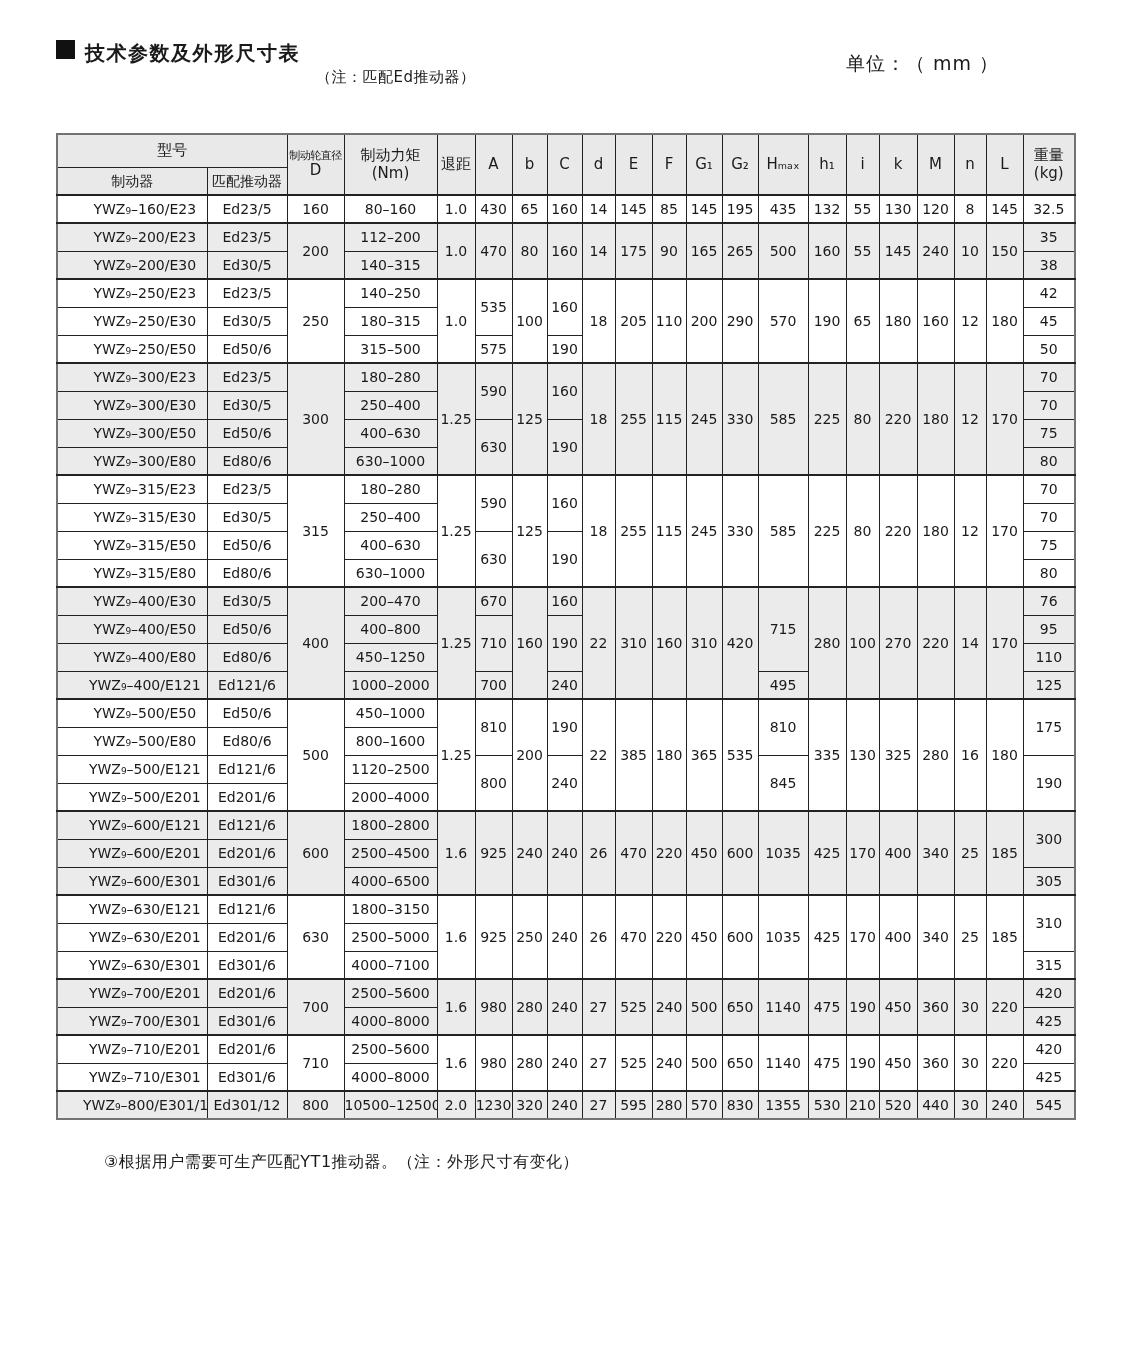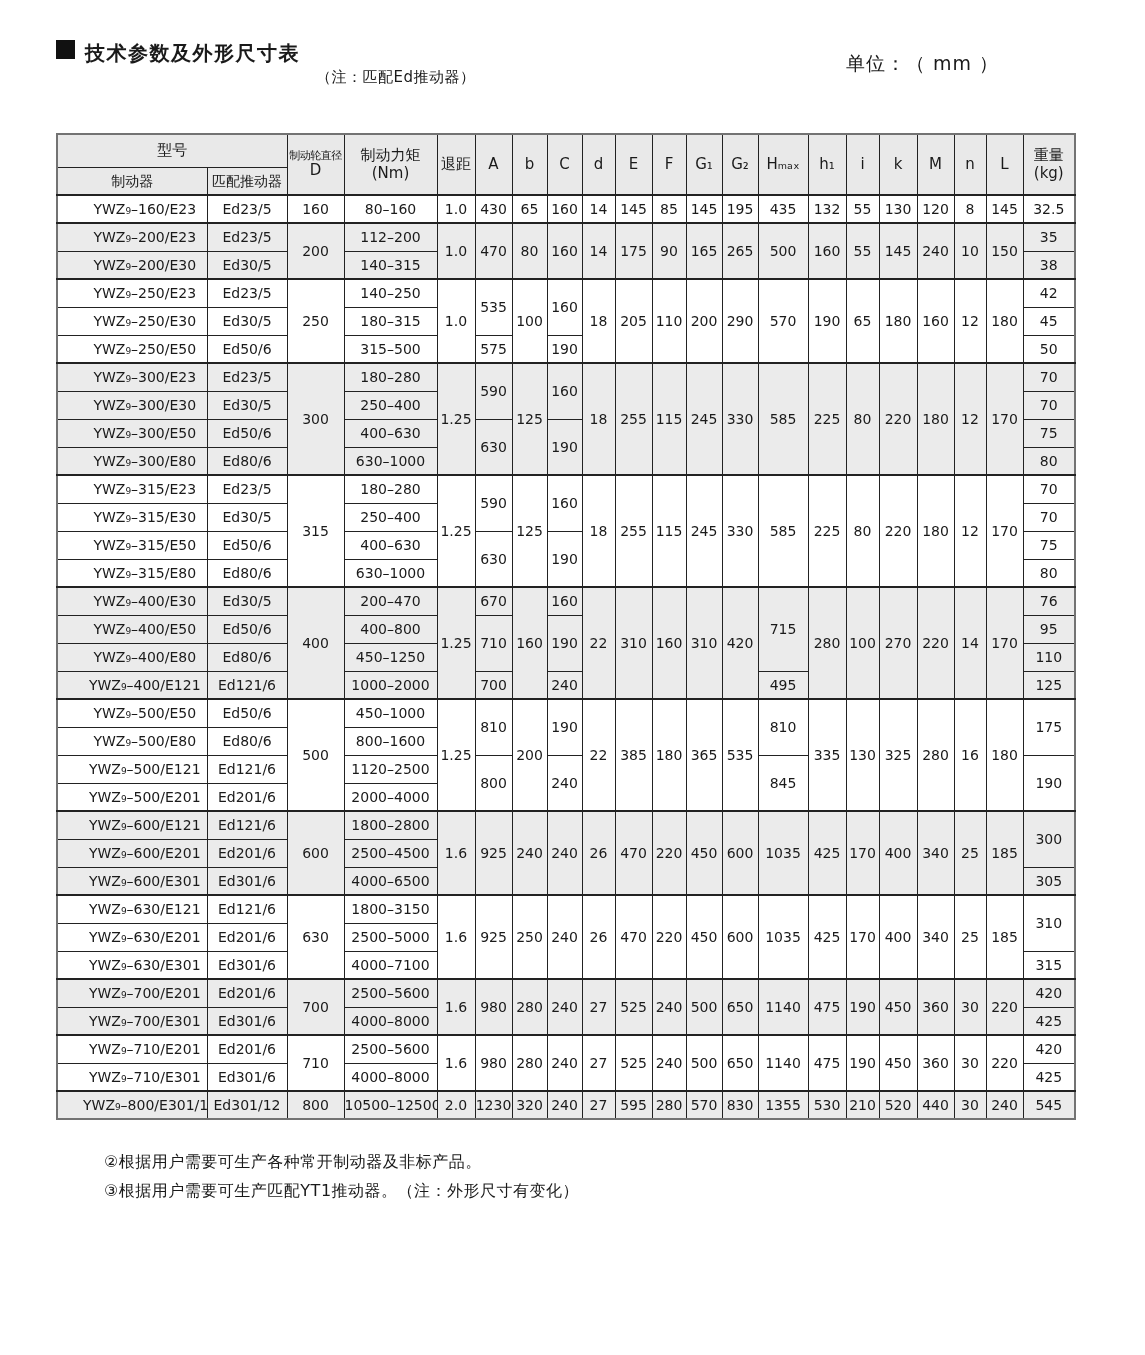--- a/index.html
+++ b/index.html
@@ -559,15 +559,14 @@
         <td>520</td>
         <td>440</td>
         <td>30</td>
         <td>240</td>
         <td>545</td>
       </tr>
     </tbody>
   </table>
 
 <div class="notes">
-  <div class="note-line indented">②根据用户需要可生产各种常开制动器及非标产品。</div>
   <div class="note-line indented">③根据用户需要可生产匹配YT1推动器。（注：外形尺寸有变化）</div>
 </div>
 
 </body></html>

